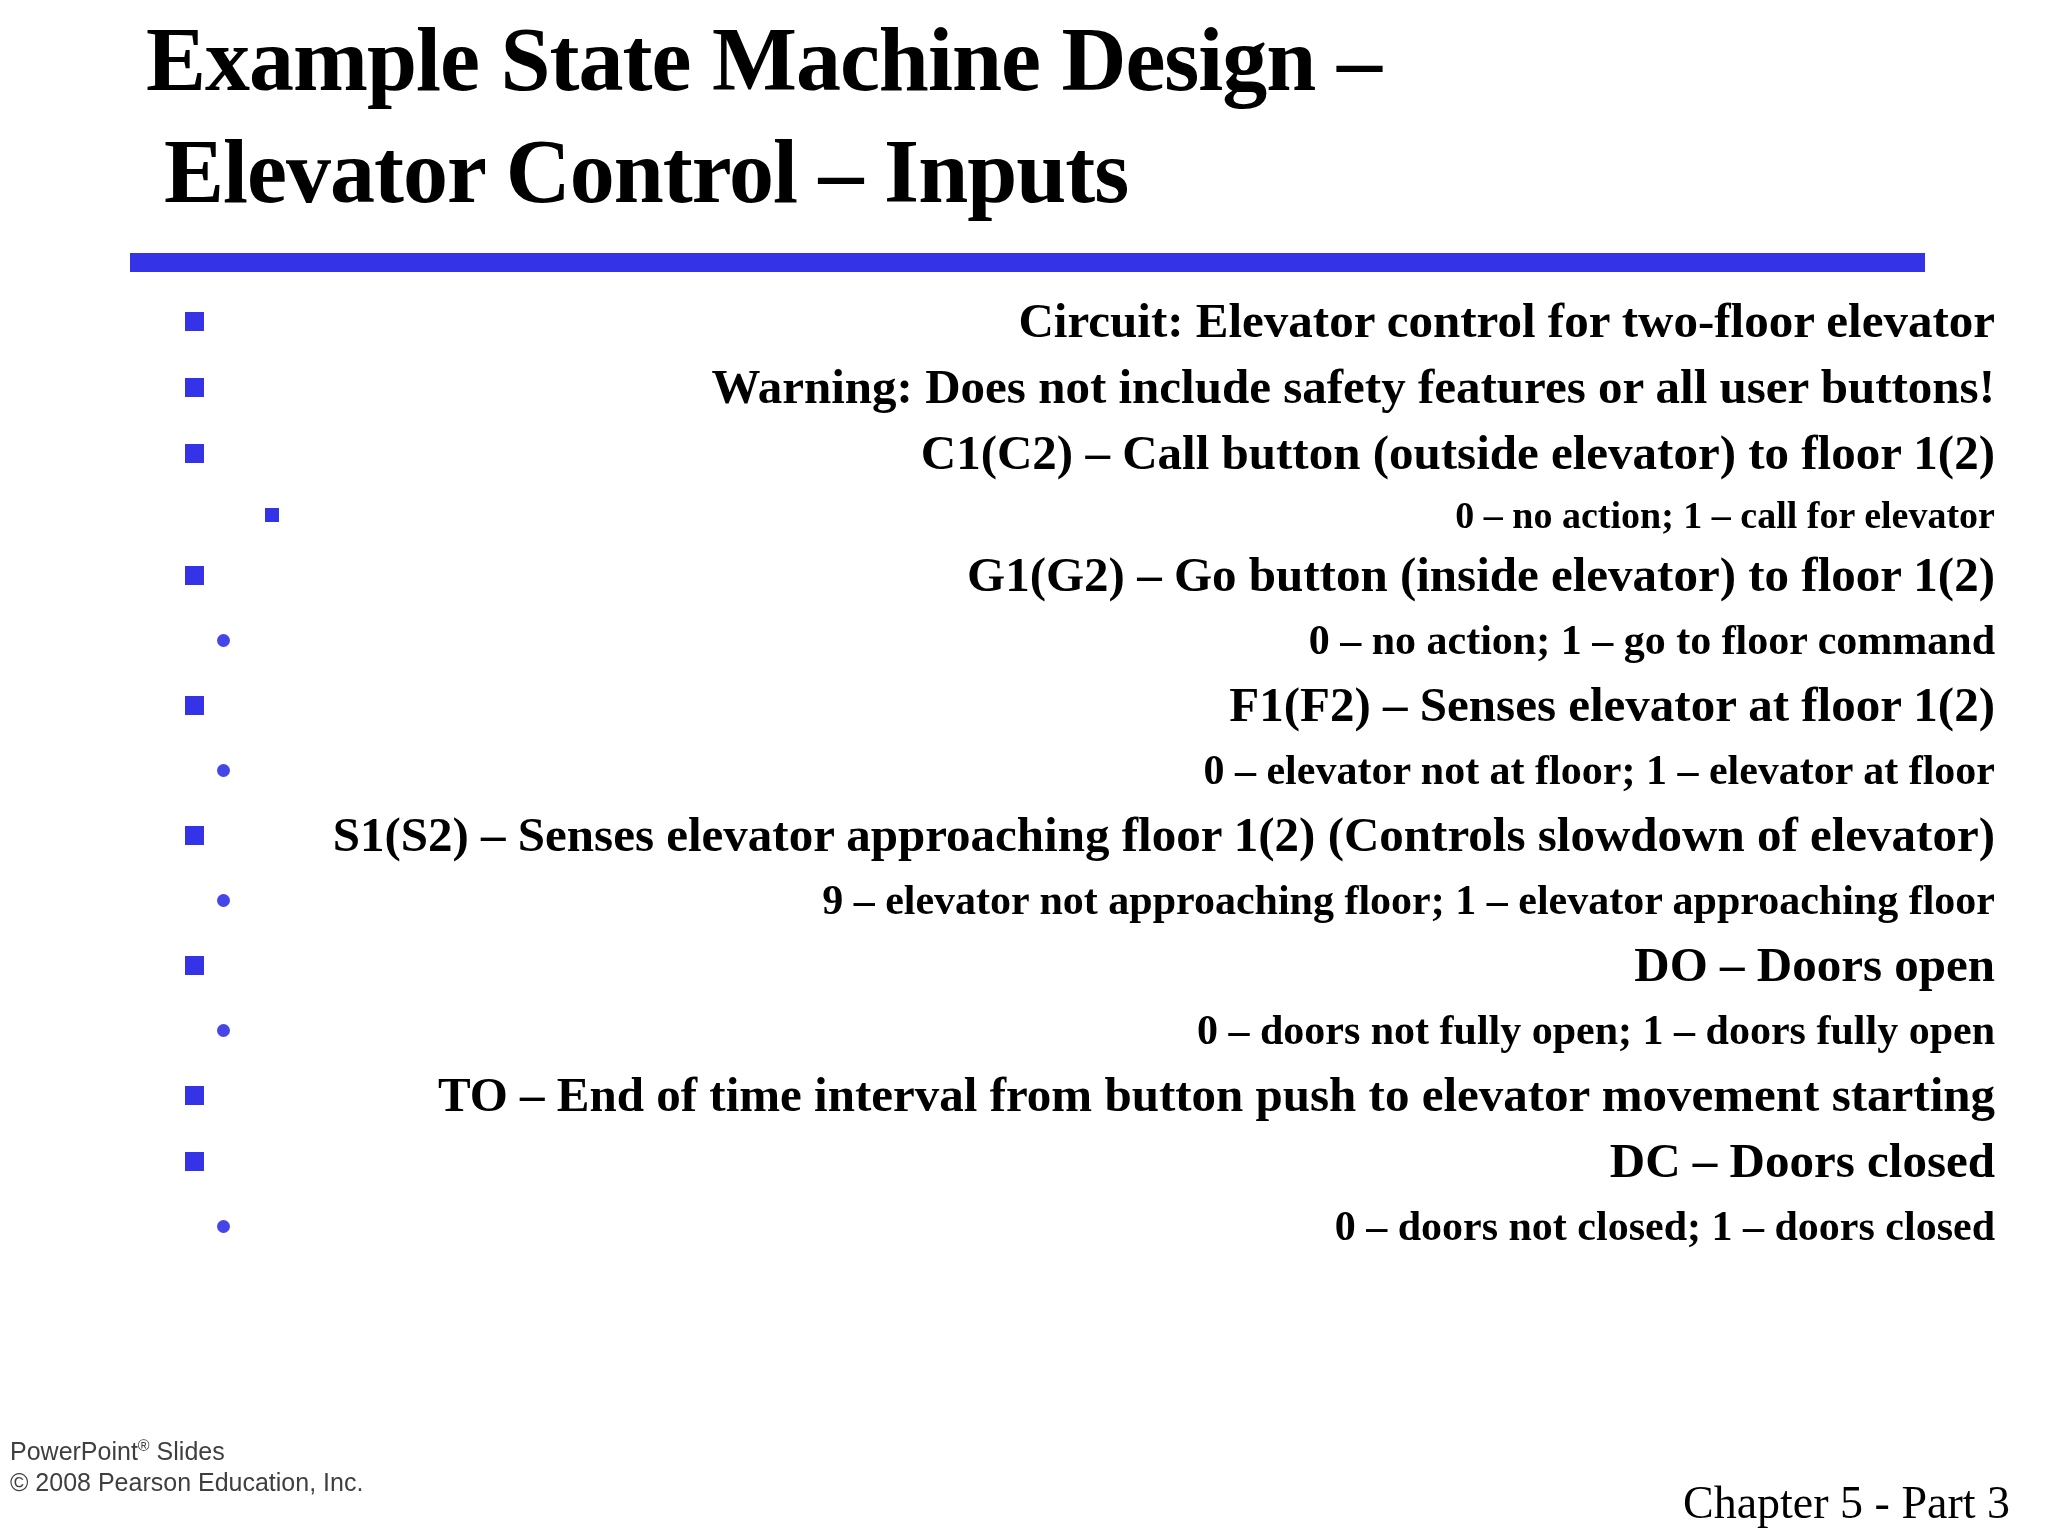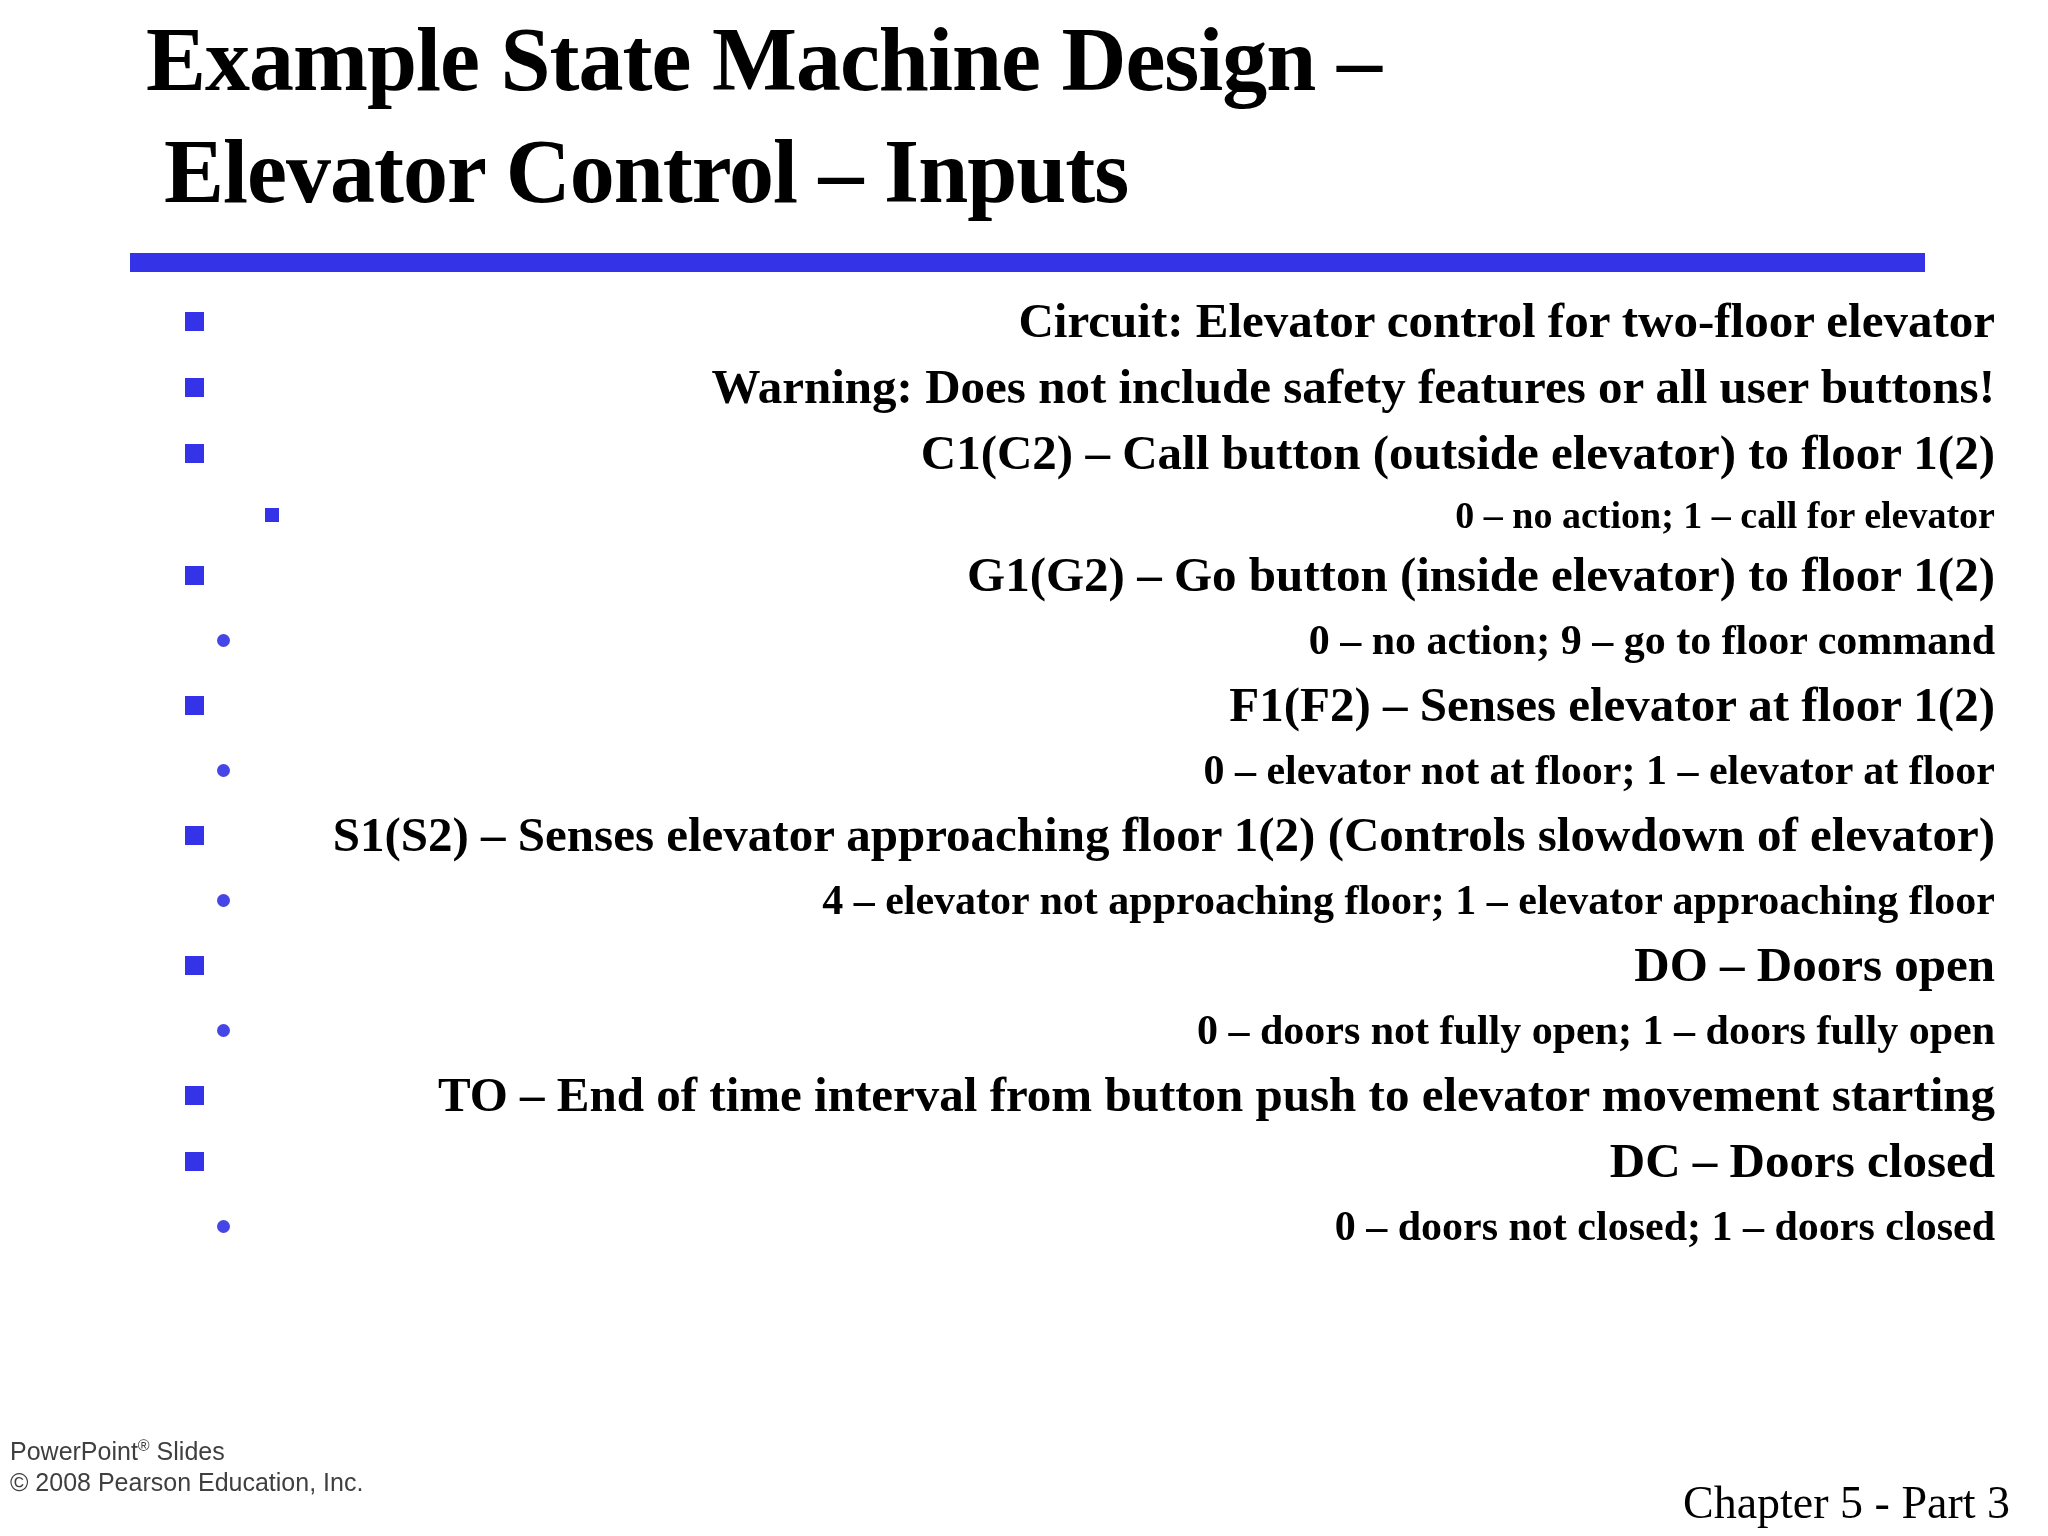--- a/index.html
+++ b/index.html
@@ -83,37 +83,37 @@
     <div class="li l3">
         <span class="mk"></span>
         <span class="bt">0 – no action; 1 – call for elevator</span>
       </div>
     <div class="li l1">
         <span class="mk"></span>
         <span class="bt">G1(G2) – Go button (inside elevator) to floor 1(2)</span>
       </div>
     <div class="li l2">
         <span class="mk"></span>
-        <span class="bt">0 – no action; 9 – go to floor command</span>
+        <span class="bt">0 – no action; 1 – go to floor command</span>
       </div>
     <div class="li l1">
         <span class="mk"></span>
         <span class="bt">F1(F2) – Senses elevator at floor 1(2)</span>
       </div>
     <div class="li l2">
         <span class="mk"></span>
         <span class="bt">0 – elevator not at floor; 1 – elevator at floor</span>
       </div>
     <div class="li l1">
         <span class="mk"></span>
         <span class="bt">S1(S2) – Senses elevator approaching floor 1(2) (Controls slowdown of elevator)</span>
       </div>
     <div class="li l2">
         <span class="mk"></span>
-        <span class="bt">4 – elevator not approaching floor; 1 – elevator approaching floor</span>
+        <span class="bt">9 – elevator not approaching floor; 1 – elevator approaching floor</span>
       </div>
     <div class="li l1">
         <span class="mk"></span>
         <span class="bt">DO – Doors open</span>
       </div>
     <div class="li l2">
         <span class="mk"></span>
         <span class="bt">0 – doors not fully open; 1 – doors fully open</span>
       </div>
     <div class="li l1">

